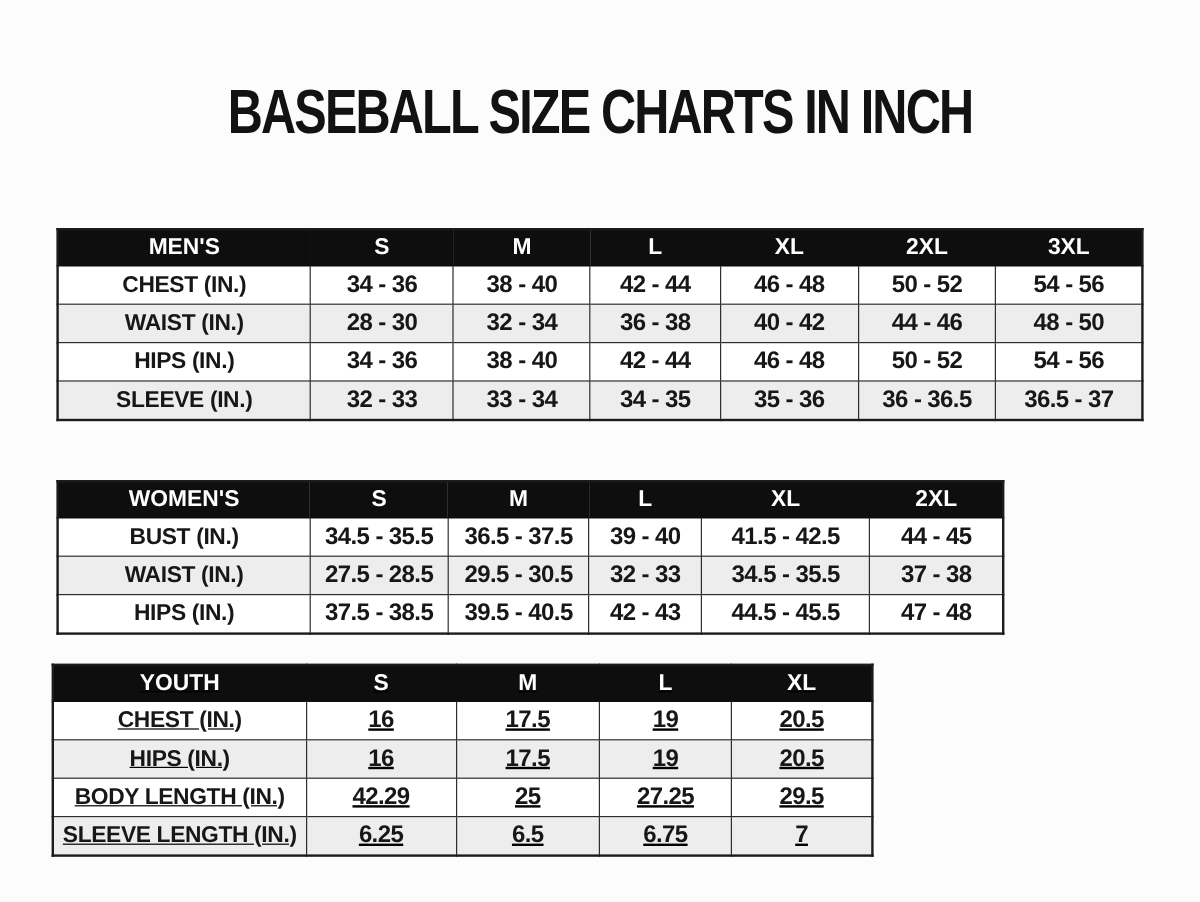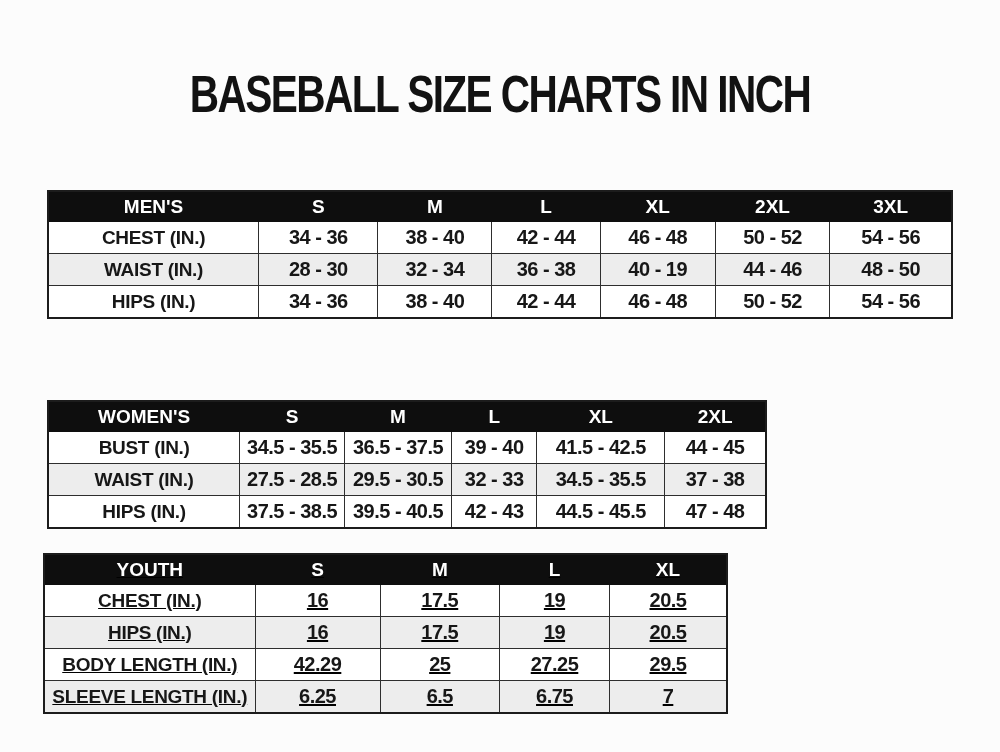--- a/index.html
+++ b/index.html
@@ -27,21 +27,21 @@
     color: #121212;
     line-height: 1;
     transform: scaleX(0.78);
     transform-origin: center;
     white-space: nowrap;
   }
   .size-table {
     position: absolute;
   }
   .size-table.mens   { left: 47px; top: 190px; width: 906px; }
-  .size-table.womens { left: 47px; top: 400px; width: 720px; }
+  .size-table.womens { left: 47px; top: 400px; width: 790px; }
   .size-table.youth  { left: 43px; top: 553px; width: 685px; text-decoration: underline; }
 
   .size-table table {
     width: 100%;
     border-collapse: collapse;
     table-layout: fixed;
     border: 2px solid #1c1c1c;
   }
   .size-table th {
     background: #0e0e0e;
@@ -109,32 +109,41 @@
             <td>42 - 44</td>
             <td>46 - 48</td>
             <td>50 - 52</td>
             <td>54 - 56</td>
           </tr>
           <tr>
             <td class="row-label">WAIST (IN.)</td>
             <td>28 - 30</td>
             <td>32 - 34</td>
             <td>36 - 38</td>
-            <td>40 - 19</td>
+            <td>40 - 42</td>
             <td>44 - 46</td>
             <td>48 - 50</td>
           </tr>
           <tr>
             <td class="row-label">HIPS (IN.)</td>
             <td>34 - 36</td>
             <td>38 - 40</td>
             <td>42 - 44</td>
             <td>46 - 48</td>
             <td>50 - 52</td>
             <td>54 - 56</td>
+          </tr>
+          <tr>
+            <td class="row-label">SLEEVE (IN.)</td>
+            <td>32 - 33</td>
+            <td>33 - 34</td>
+            <td>34 - 35</td>
+            <td>35 - 36</td>
+            <td>36 - 36.5</td>
+            <td>36.5 - 37</td>
           </tr>
         </tbody>
       </table>
     </div>
 
   <div class="size-table womens">
       <table>
         <colgroup>
           <col style="width: 26.7%;">
           <col style="width: 14.6%;">

